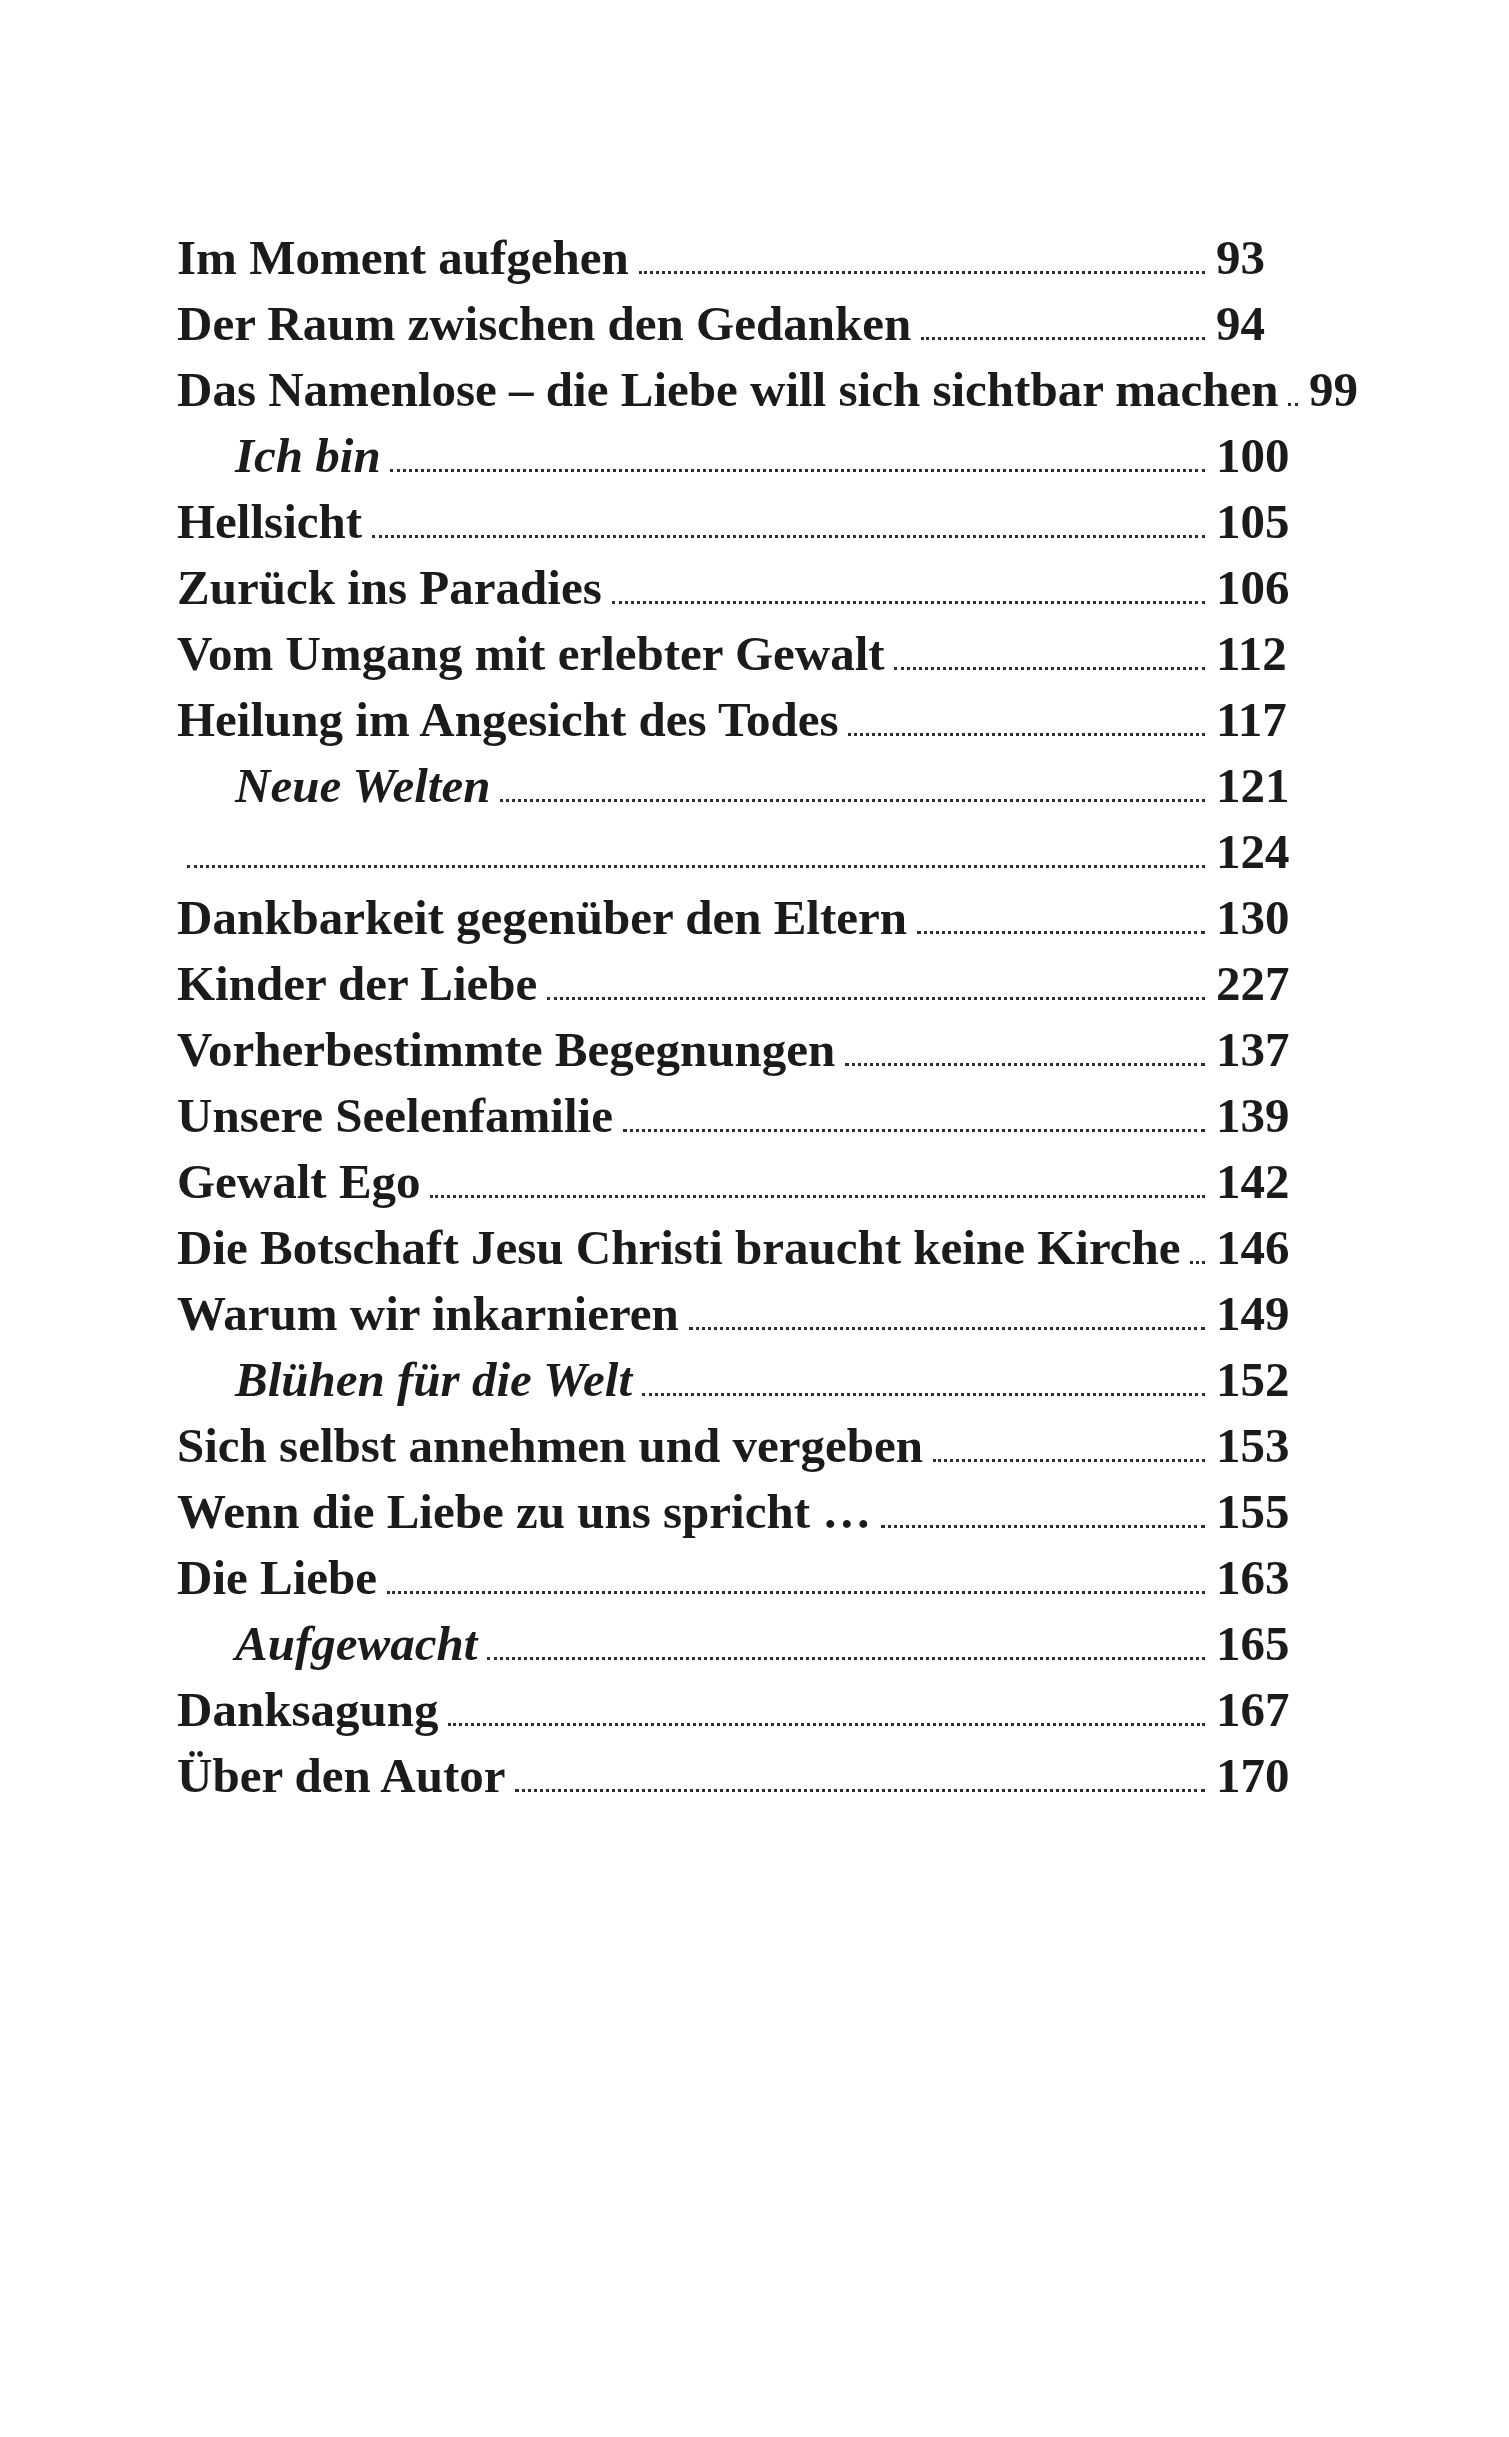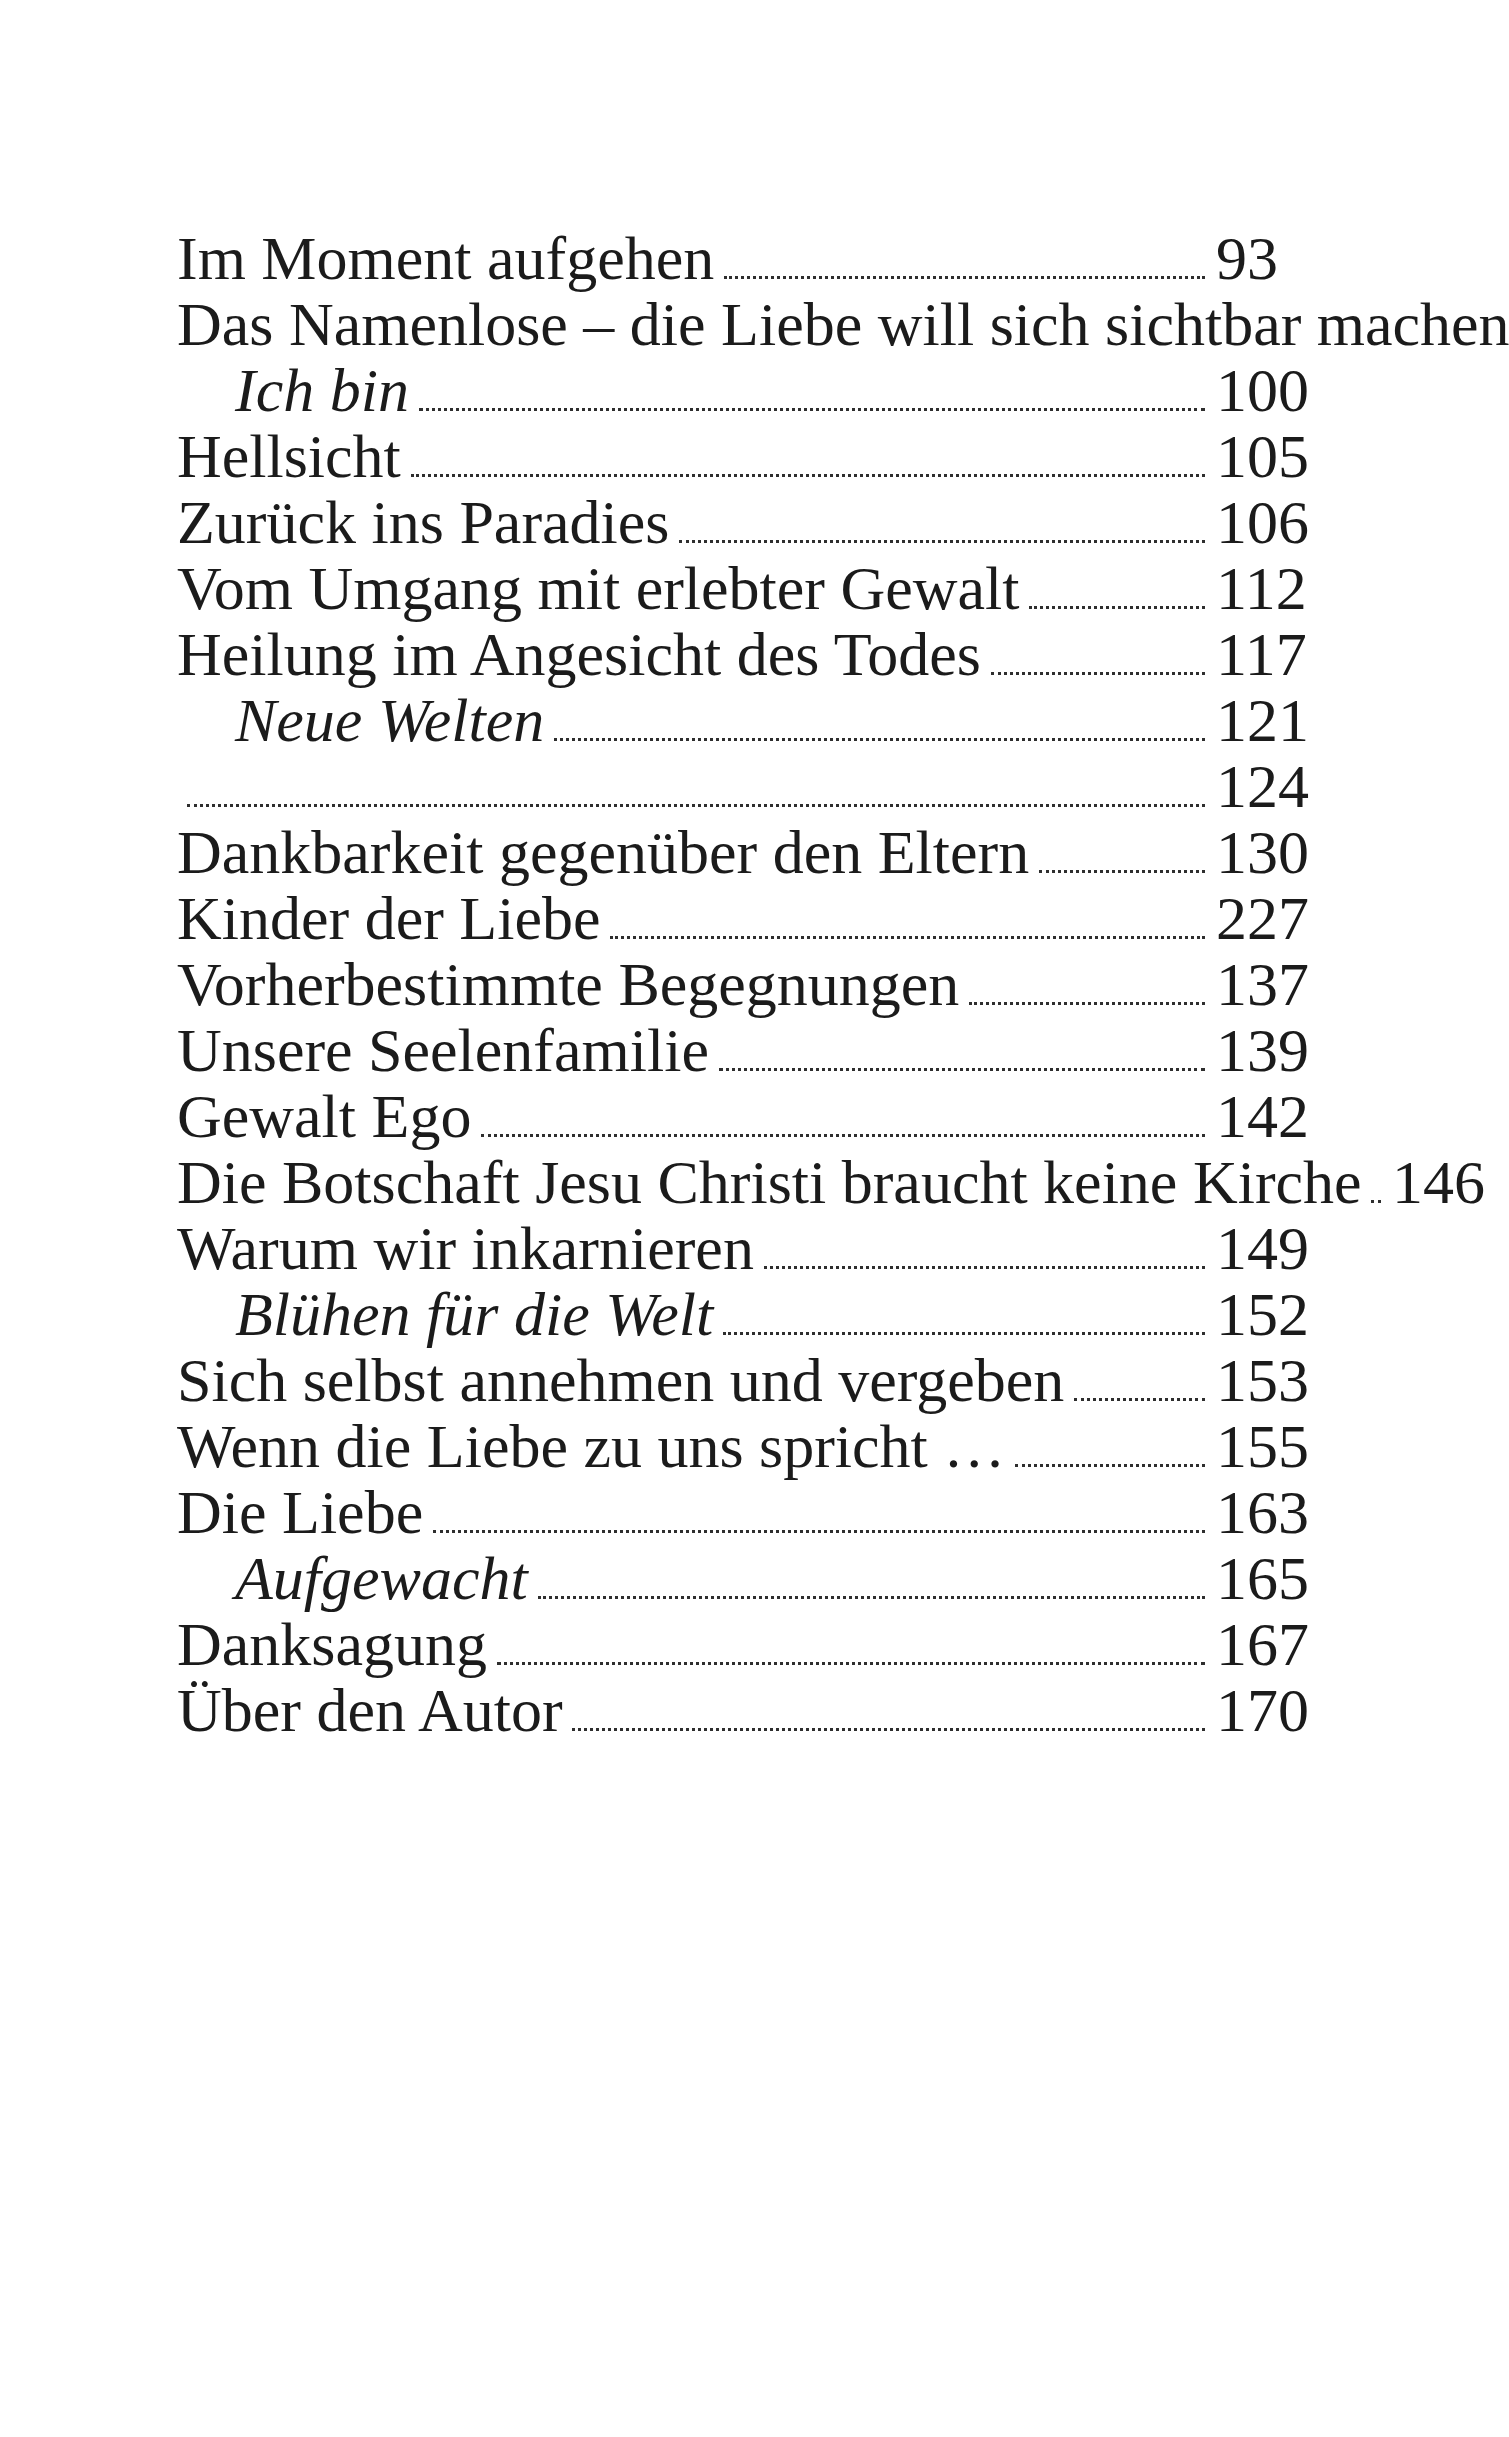--- a/index.html
+++ b/index.html
@@ -18,23 +18,24 @@
   .toc-container {
     position: absolute;
     left: 177px;
     top: 225px;
     width: 1145px;
   }
   .row {
     display: flex;
     align-items: baseline;
     height: 66px;
-    font-size: 62px;
+    font-size: 49px;
     line-height: 66px;
     white-space: nowrap;
+    font-weight: bold;
   }
   .row.indent-italic {
     padding-left: 58px;
   }
   .row.indent-italic .title {
     font-style: italic;
   }
   .title {
     flex: 0 0 auto;
   }
@@ -56,20 +57,25 @@
 <body>
 
 <div class="toc-container">
   <div>
   <div class="row">
     <span class="title">Im Moment aufgehen</span>
     <span class="leader"></span>
     <span class="page">93</span>
   </div>
 
+  <div class="row">
+    <span class="title">Der Raum zwischen den Gedanken</span>
+    <span class="leader"></span>
+    <span class="page">94</span>
+  </div>
 
   <div class="row">
     <span class="title">Das Namenlose – die Liebe will sich sichtbar machen</span>
     <span class="leader"></span>
     <span class="page">99</span>
   </div>
 
   <div class="row indent-italic">
     <span class="title">Ich bin</span>
     <span class="leader"></span>

